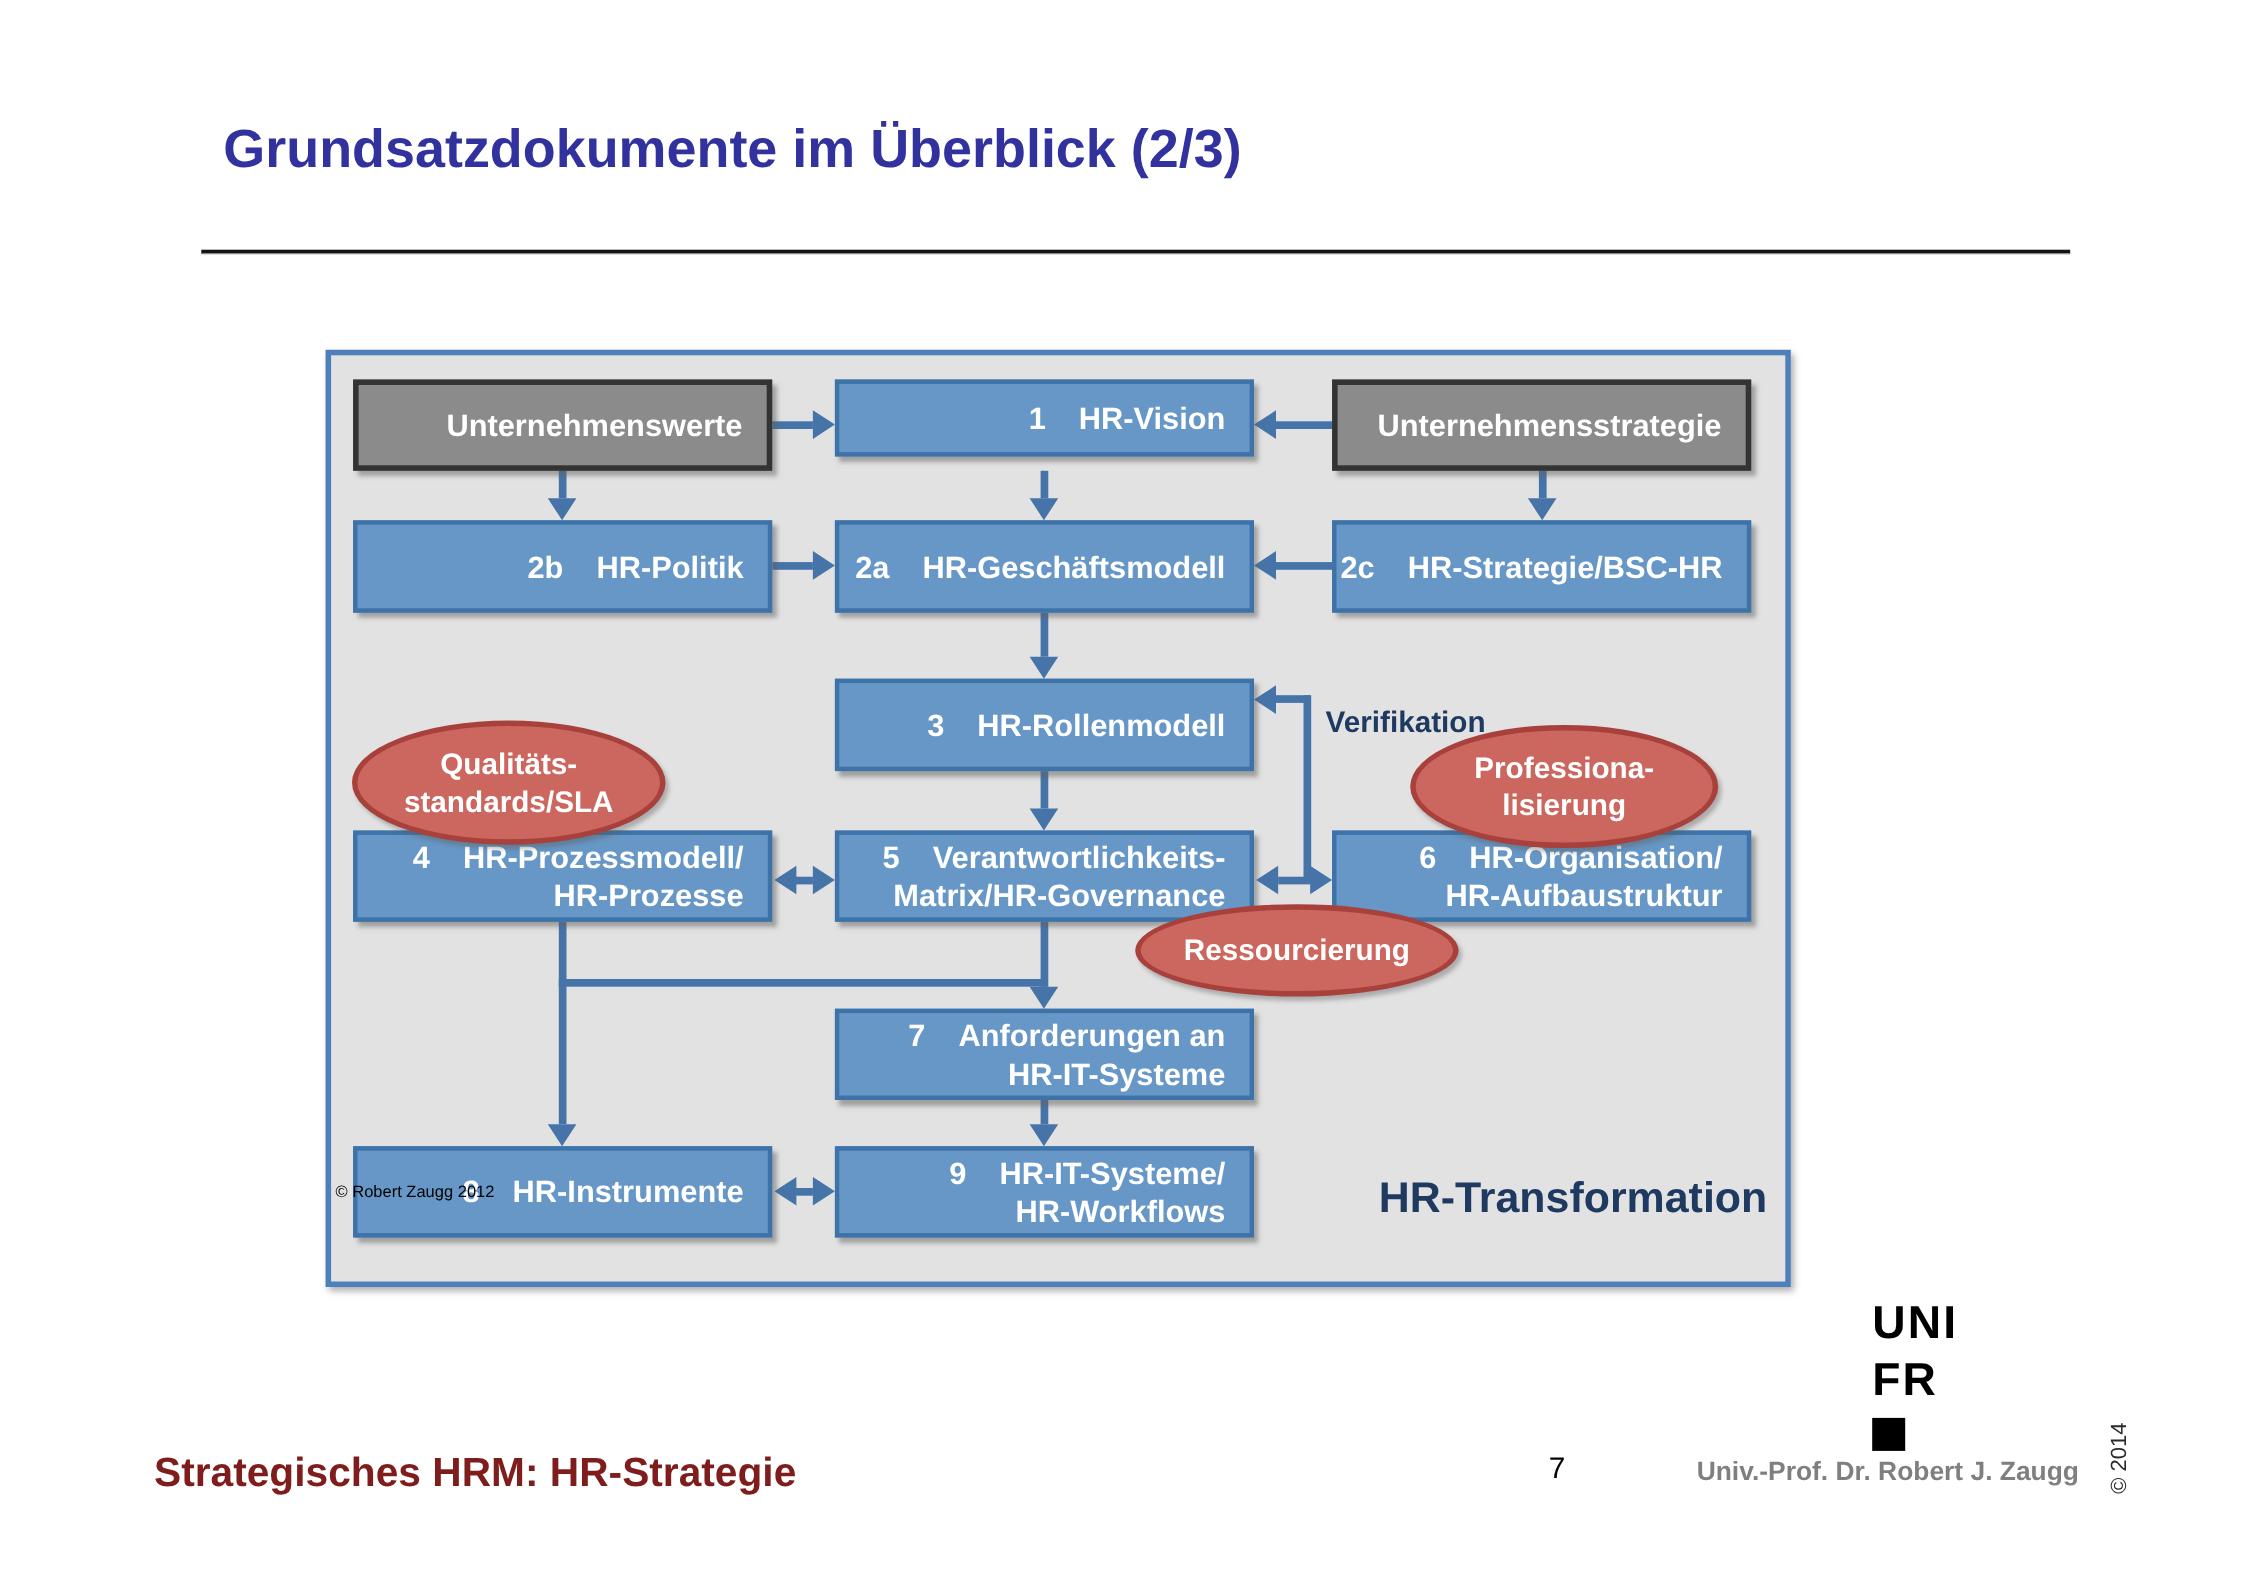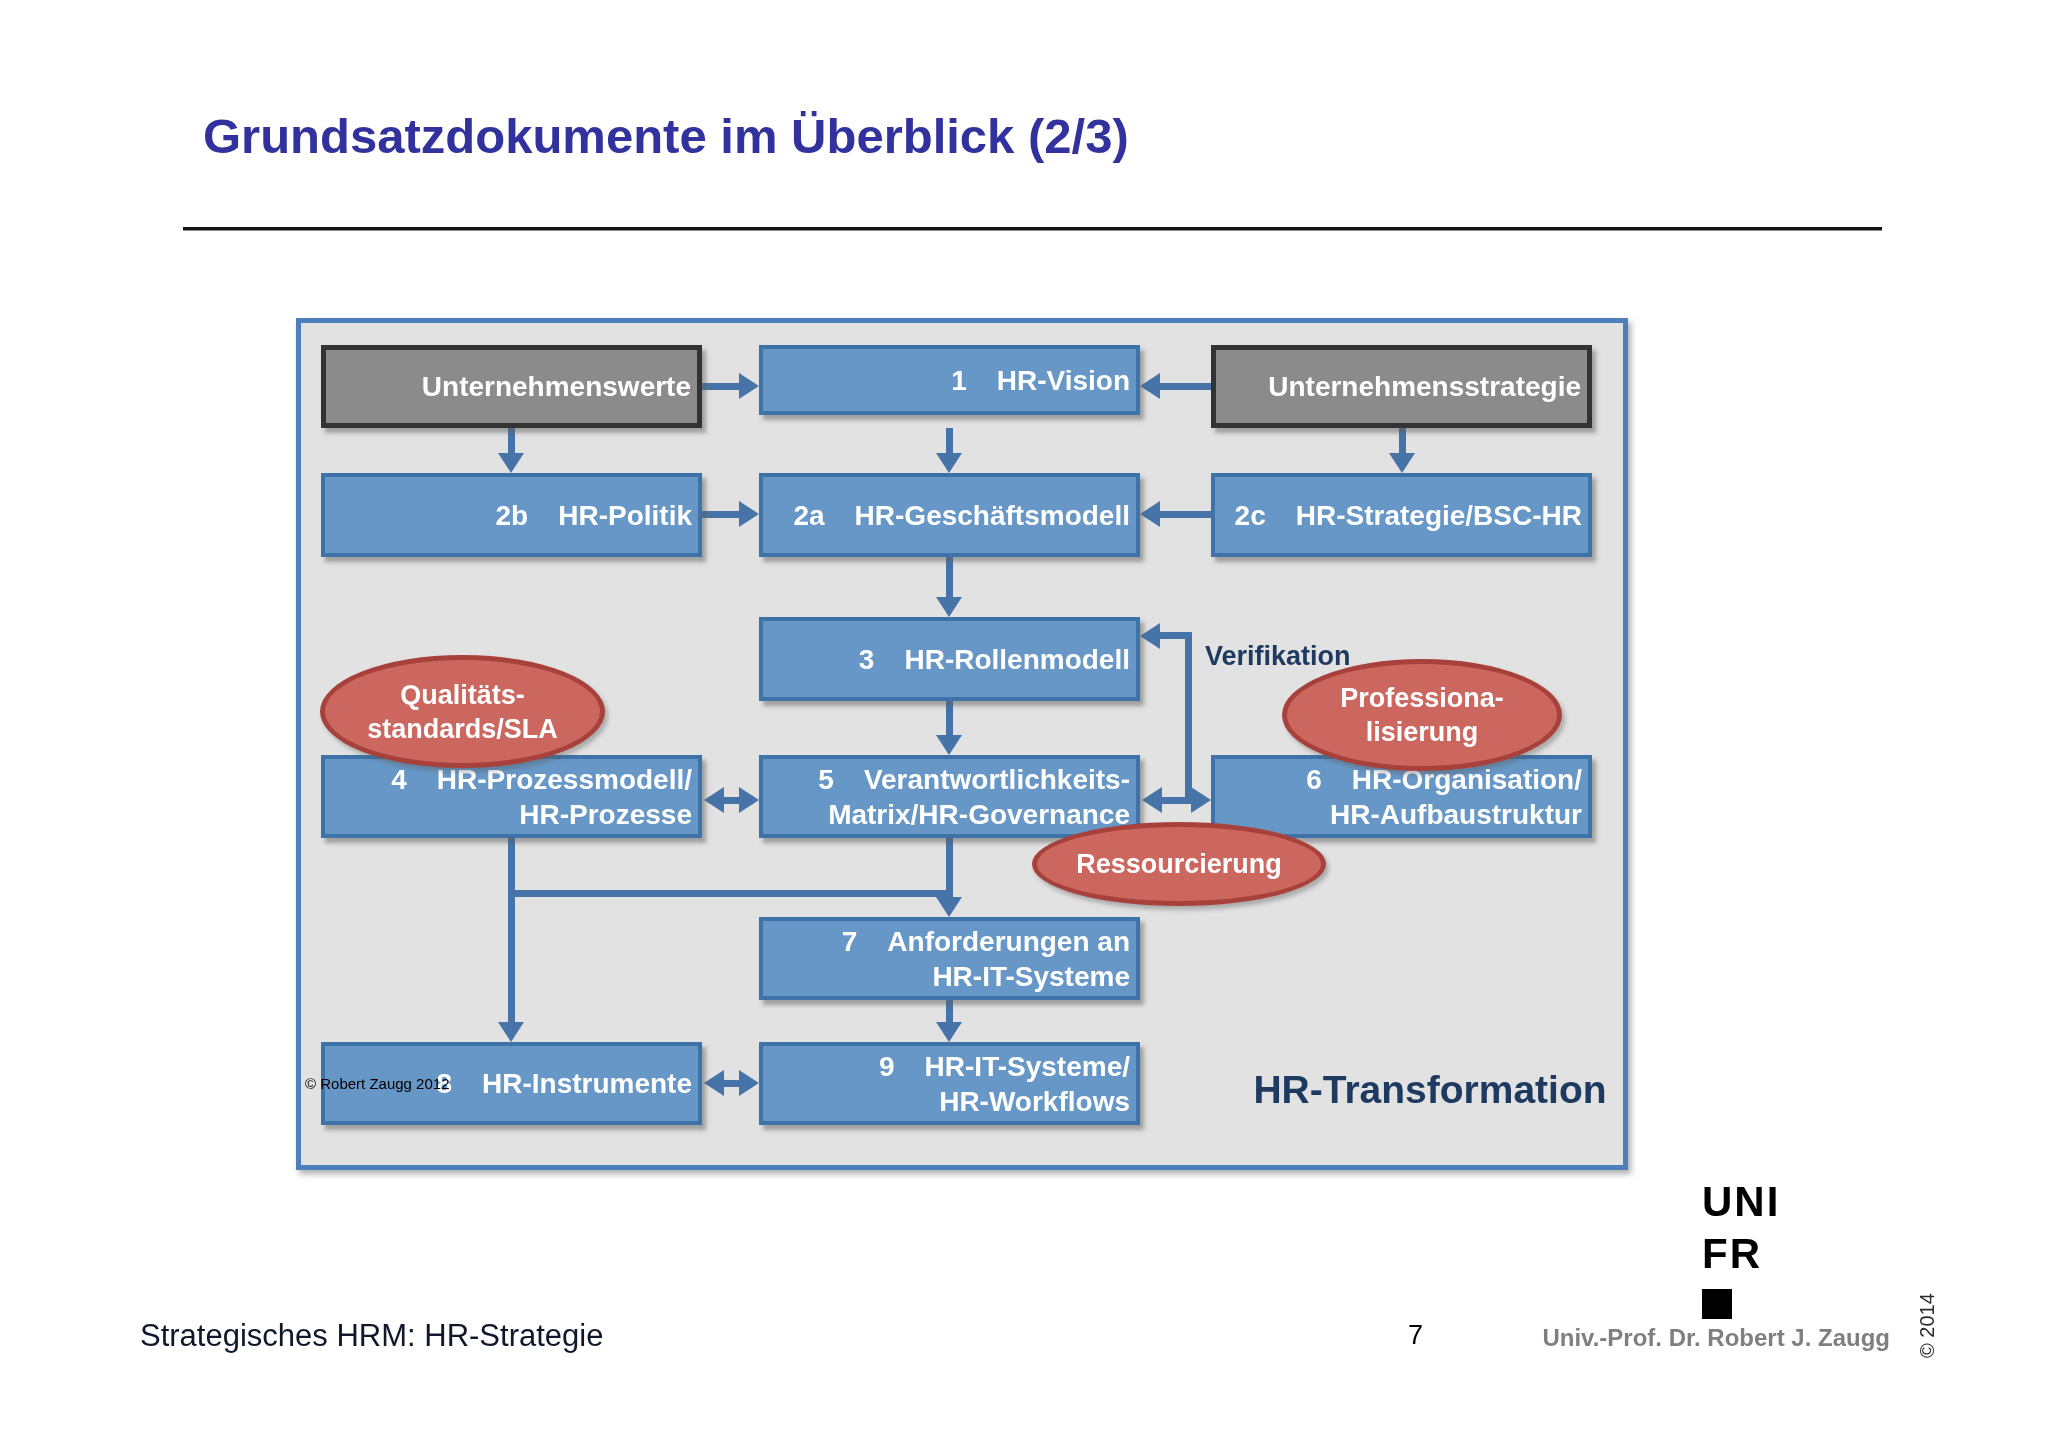--- a/index.html
+++ b/index.html
@@ -15,21 +15,21 @@
   }
   #title-rule{left:183px;top:227px;width:1699px;height:3px;background:#141414;border-bottom:1px solid #8a8a8a;}
   
   #diagram-canvas{
     left:296px;top:318px;width:1332px;height:852px;background:var(--canvas-fill);
     border:5px solid var(--canvas-border);box-sizing:border-box;
     box-shadow:3px 4px 6px rgba(110,110,110,.55);
   }
   .flow-box{
     position:absolute;box-sizing:border-box;display:flex;flex-direction:column;
-    justify-content:center;text-align:right;padding-right:6px;
+    justify-content:center;text-align:right;padding-right:22px;
     font-weight:bold;color:#ffffff;font-size:28px;line-height:35px;
     box-shadow:4px 5px 4px rgba(95,95,95,.5);
   }
   .flow-box.blue{background:var(--blue-fill);border:4px solid var(--blue-border);}
   .flow-box.gray{background:var(--gray-fill);border:5px solid var(--gray-border);}
   .flow-box .box-number{display:inline-block;margin-right:30px;}
   .flow-ellipse{
     position:absolute;box-sizing:border-box;border-radius:50%;
     background:var(--ellipse-fill);border:5px solid var(--ellipse-border);
     display:flex;flex-direction:column;justify-content:center;align-items:center;
@@ -38,21 +38,21 @@
   }
   .cline{position:absolute;background:var(--arrow-color);}
   .ahead{position:absolute;width:0;height:0;}
   .ahead.d{border-left:13px solid transparent;border-right:13px solid transparent;border-top:20px solid var(--arrow-color);}
   .ahead.r{border-top:13px solid transparent;border-bottom:13px solid transparent;border-left:20px solid var(--arrow-color);}
   .ahead.l{border-top:13px solid transparent;border-bottom:13px solid transparent;border-right:20px solid var(--arrow-color);}
   #verification-label{left:1205px;top:641px;font-size:27px;font-weight:bold;color:var(--navy-text);}
   #transformation-label{left:1240px;top:1068px;width:380px;text-align:center;font-size:39px;font-weight:bold;color:var(--navy-text);}
   #diagram-copyright{left:305px;top:1075px;font-size:15px;color:#000000;}
   
-  #footer-course{left:140px;top:1318px;font-size:31px;color:#0f172a;}
+  #footer-course{left:140px;top:1318px;font-size:37px;color:#7f1d1d;font-weight:bold;}
   #footer-page{left:1408px;top:1320px;font-size:27px;color:#000;}
   #footer-author{left:1500px;top:1324px;width:390px;text-align:right;font-size:24px;font-weight:bold;color:#7f7f7f;}
   #footer-copyright{
     left:1916px;top:1358px;width:80px;font-size:20px;color:#2a2a2a;
     transform:rotate(-90deg);transform-origin:left top;white-space:nowrap;
   }
   
   #unifr-logo{left:1702px;top:1176px;color:#000;}
   .logo-line{font-size:42px;font-weight:900;letter-spacing:2px;line-height:52px;font-family:Liberation Sans, sans-serif;}
   #logo-square{width:30px;height:30px;background:#000;margin-top:9px;}

